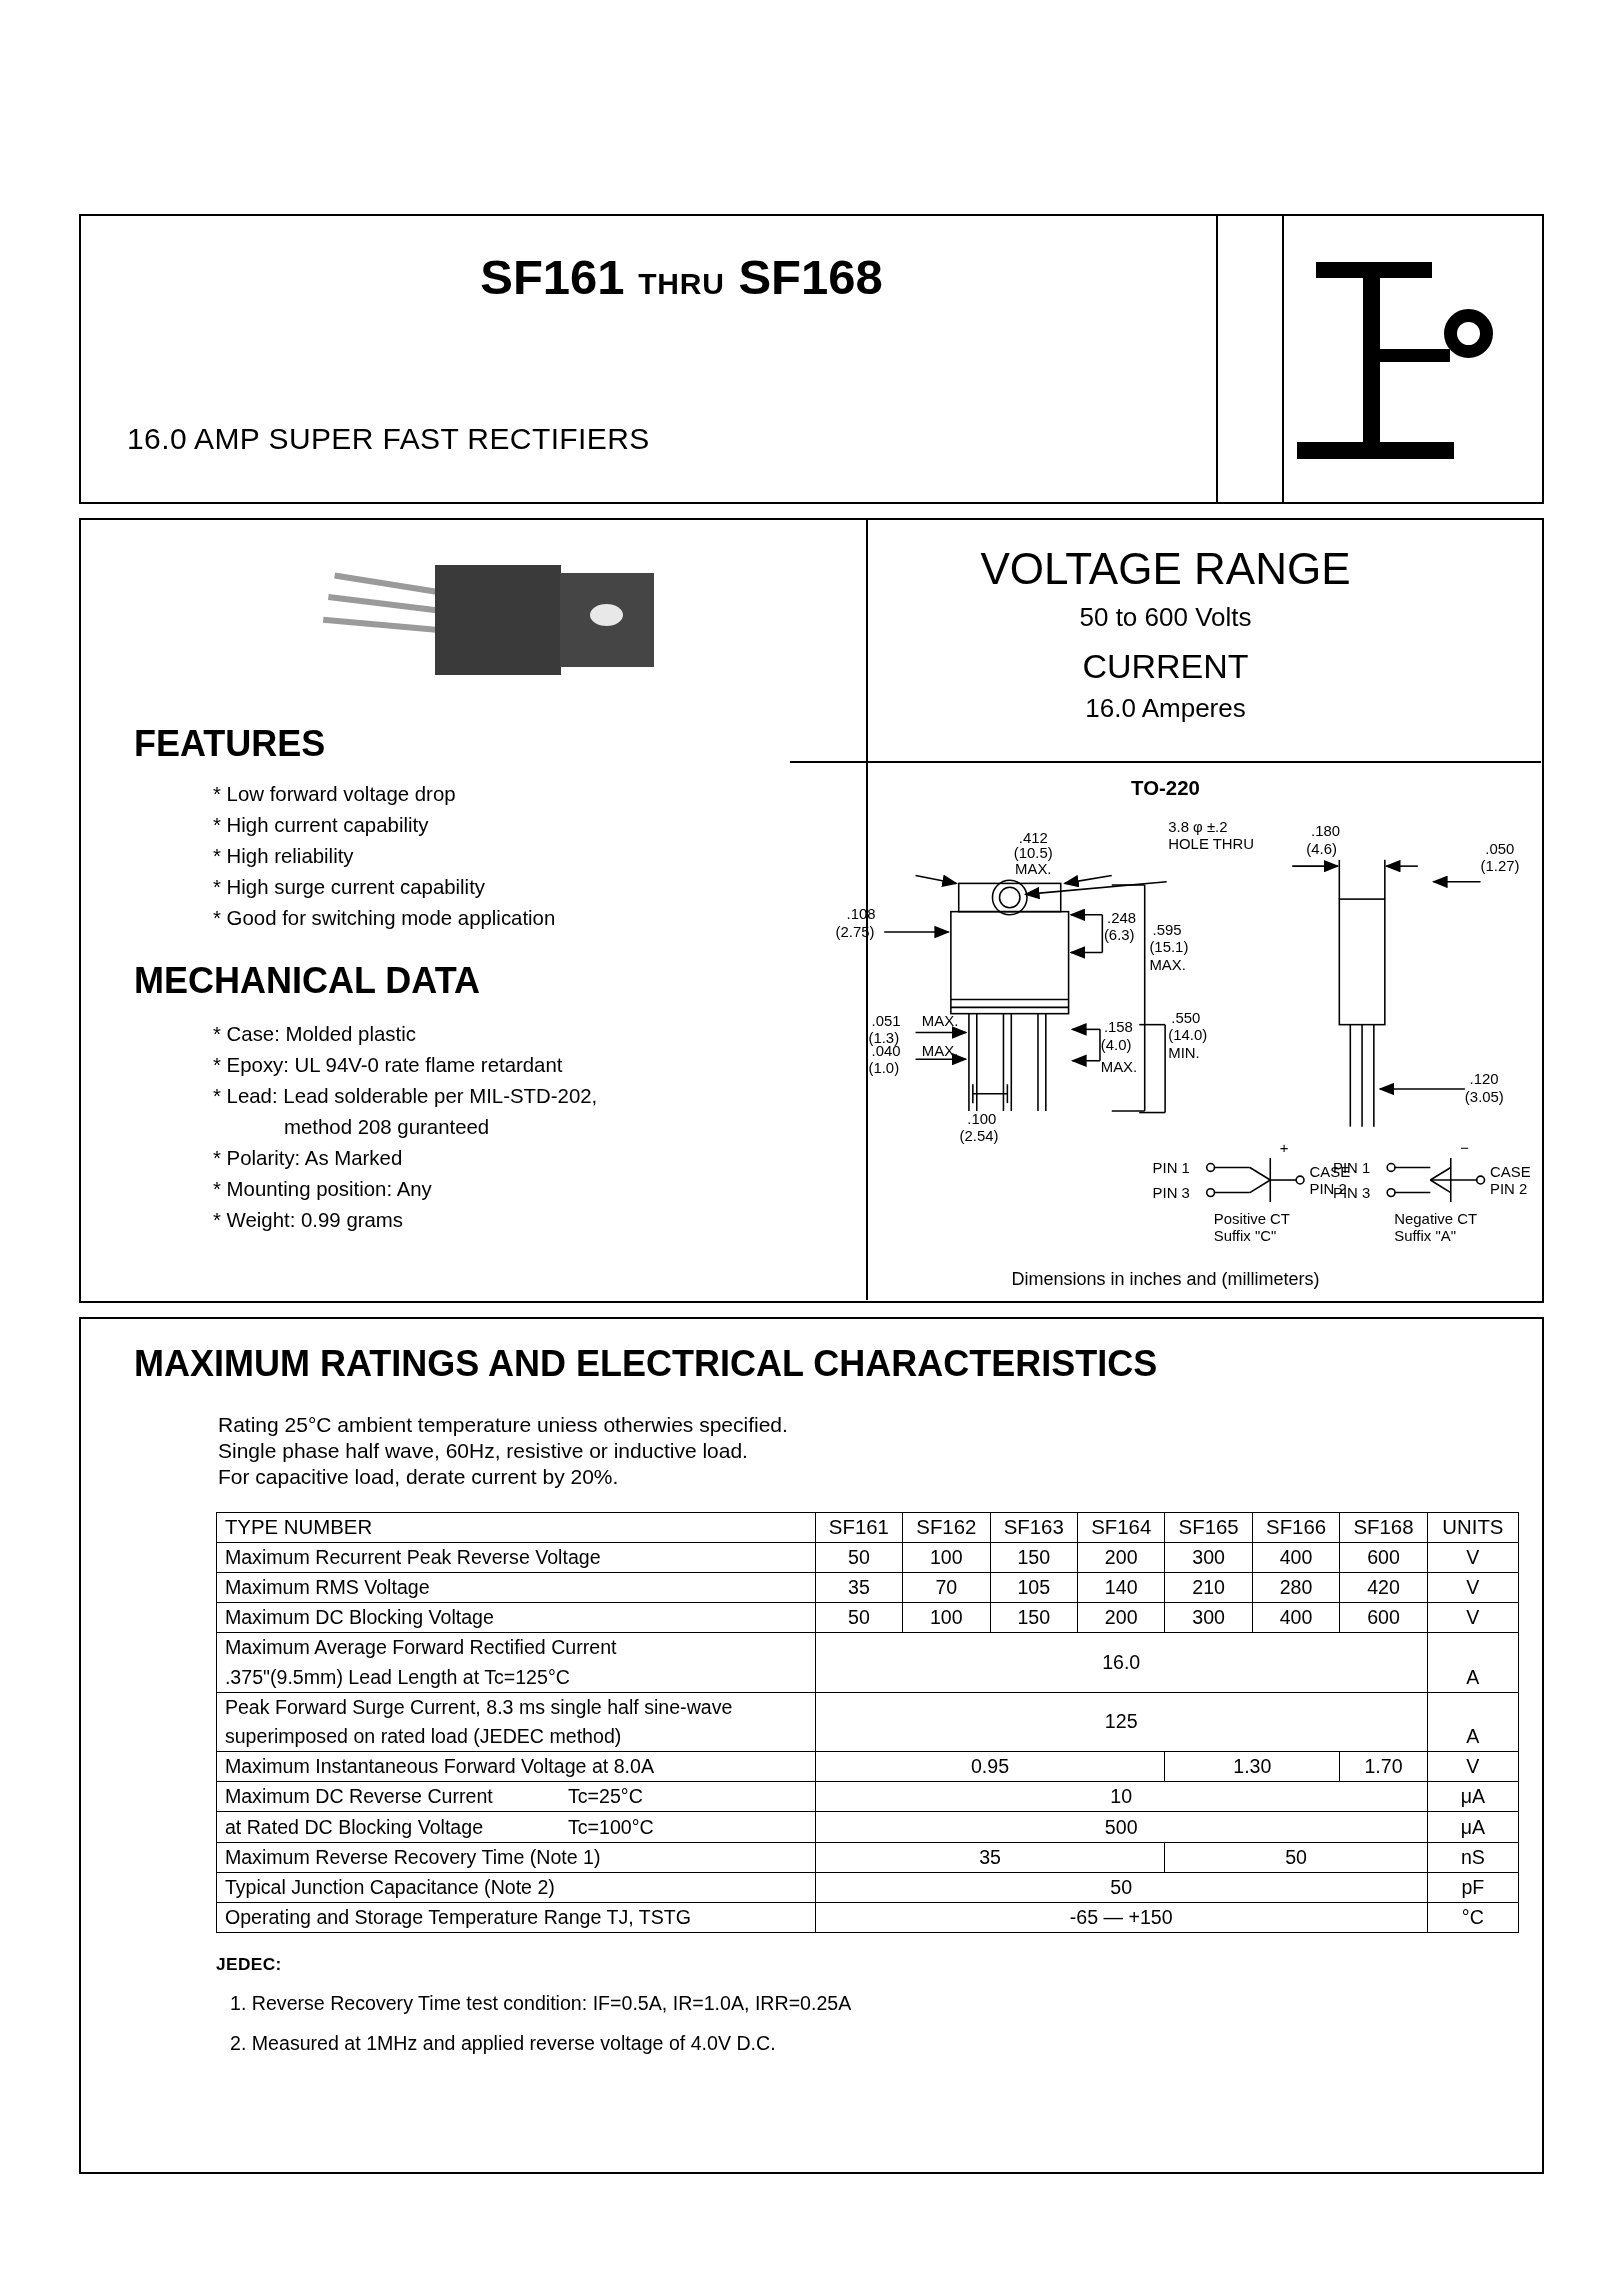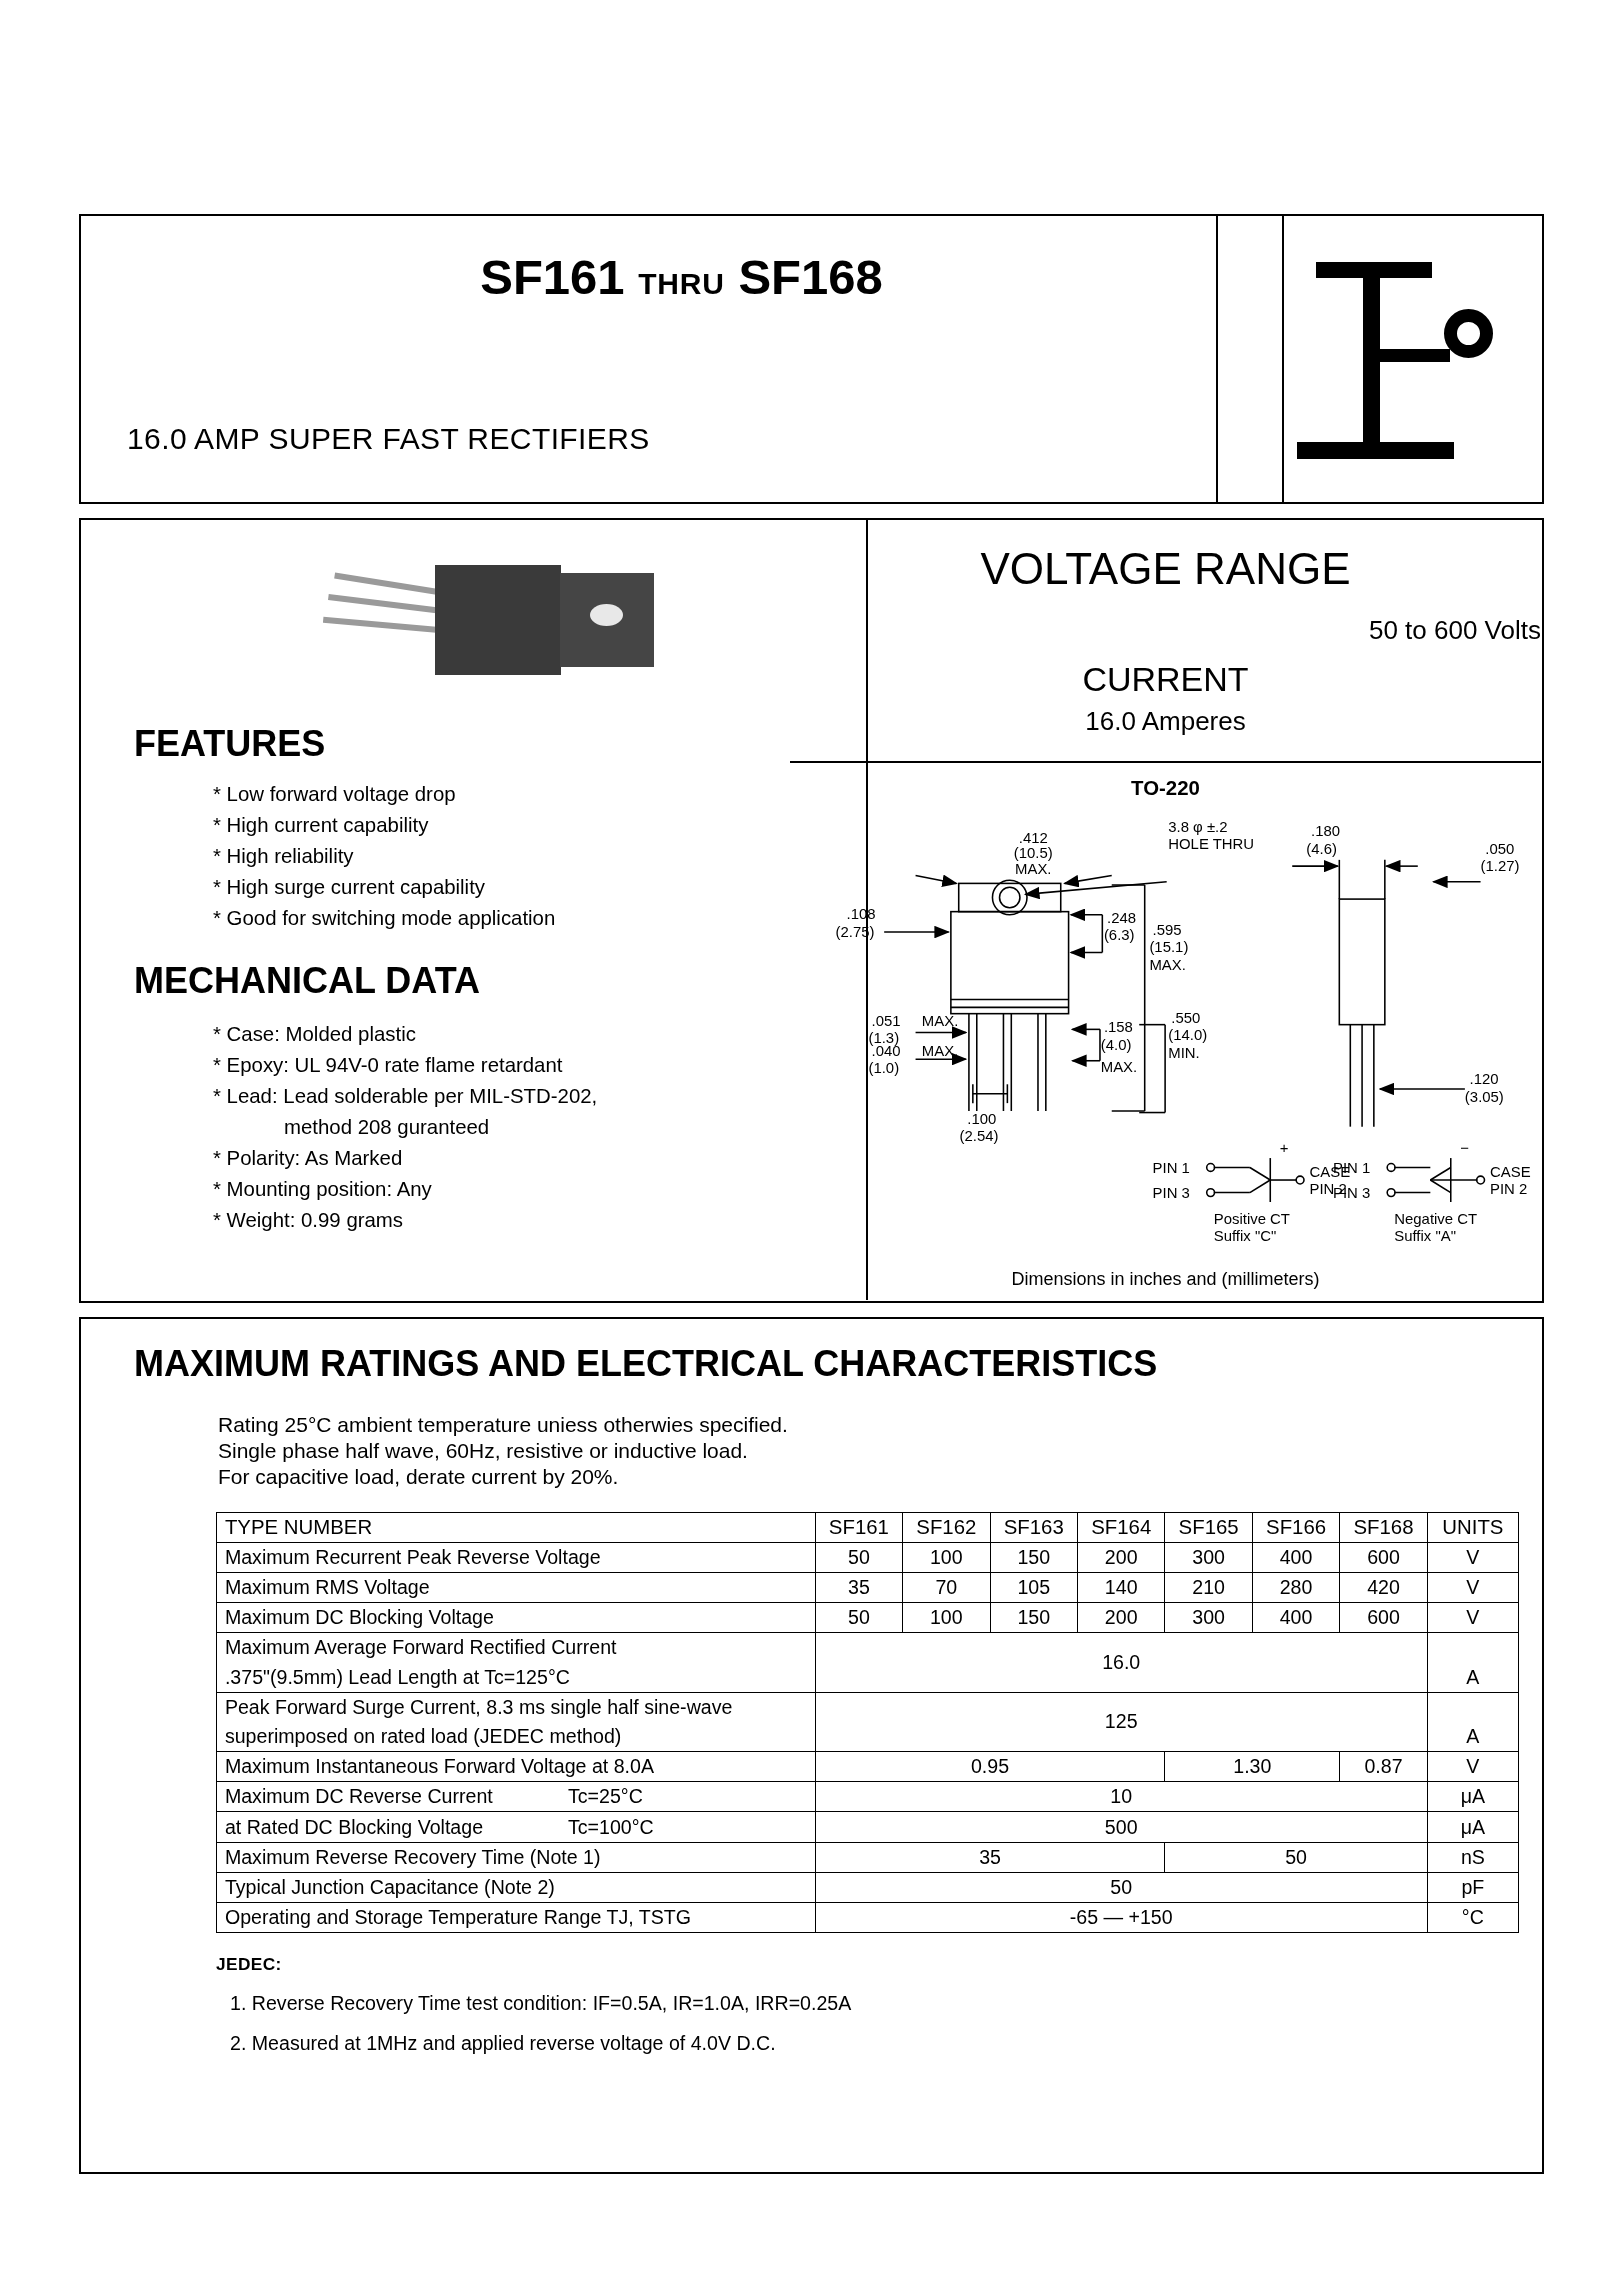--- a/index.html
+++ b/index.html
@@ -21,21 +21,21 @@
   .logo-mid { position:absolute; left:161px; top:133px; width:71px; height:13.3px; background:#000; }
   .logo-o { position:absolute; left:226px; top:93px; width:49px; height:49px; border:13.3px solid #000; border-radius:50%; box-sizing:border-box; }
 
   
   .mid { position:absolute; left:79px; top:518px; width:1465px; height:785px; border:2.4px solid #000; box-sizing:border-box; }
   .mid-left { position:absolute; left:0; top:0; width:787px; height:780px; border-right:2.4px solid #000; box-sizing:border-box; }
   .mid-right-top { position:absolute; left:709px; top:0; width:751px; height:243px; border-bottom:2.4px solid #000; box-sizing:border-box; }
   .mid-right-bot { position:absolute; left:709px; top:246px; width:751px; height:535px; box-sizing:border-box; }
 
   .vr-title { text-align:center; font-size:44px; margin-top:23.6px; }
-  .vr-val { text-align:right; font-size:26px; margin-top:21px; }
+  .vr-val { text-align:center; font-size:26px; margin-top:8px; }
   .cur-title { text-align:center; font-size:34px; margin-top:14px; }
   .cur-val { text-align:center; font-size:26px; margin-top:7.9px; }
 
   .feat-h { position:absolute; left:53px; top:203px; font-size:36px; font-weight:bold; }
   .feat-list { position:absolute; left:132px; top:259px; font-size:20.4px; line-height:31px; }
   .mech-h { position:absolute; left:53px; top:440px; font-size:36px; font-weight:bold; }
   .mech-list { position:absolute; left:132px; top:499px; font-size:20.4px; line-height:31px; }
   .mech-list .indent { padding-left:71px; }
 
   
@@ -369,21 +369,21 @@
       </tr>
       <tr>
         <td class="l nb-top">superimposed on rated load (JEDEC method)</td>
         <td class="nb-top">A</td>
       </tr>
 
       <tr>
         <td class="l">Maximum Instantaneous Forward Voltage at 8.0A</td>
         <td colspan="4">0.95</td>
         <td colspan="2">1.30</td>
-        <td>0.87</td>
+        <td>1.70</td>
         <td>V</td>
       </tr>
 
       <tr>
         <td class="l">
           <span style="display:inline-block;width:338px">Maximum DC Reverse Current</span>
           <span>Tc=25°C</span>
         </td>
         <td colspan="7">10</td>
         <td>μA</td>

